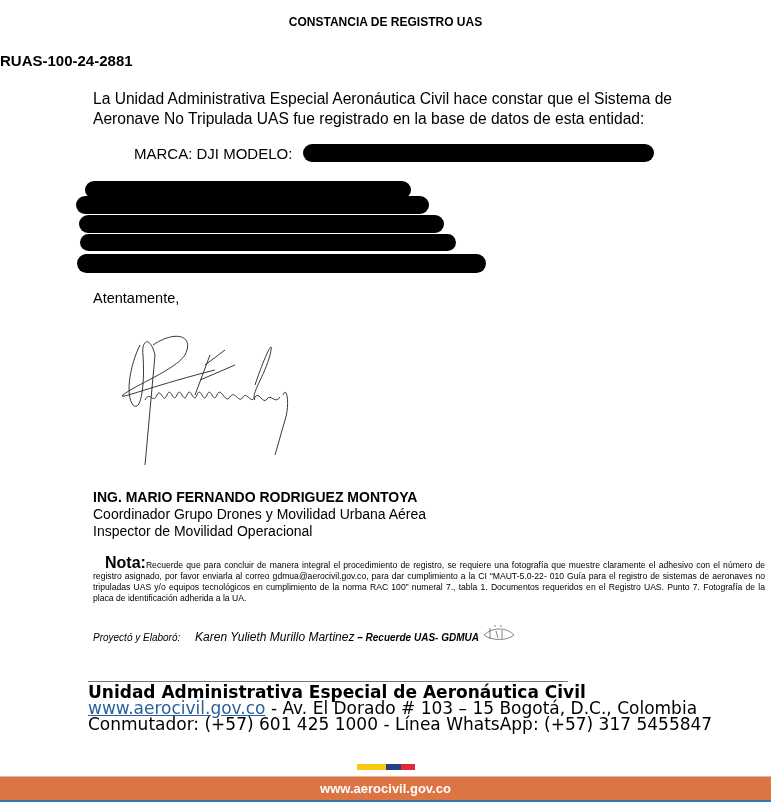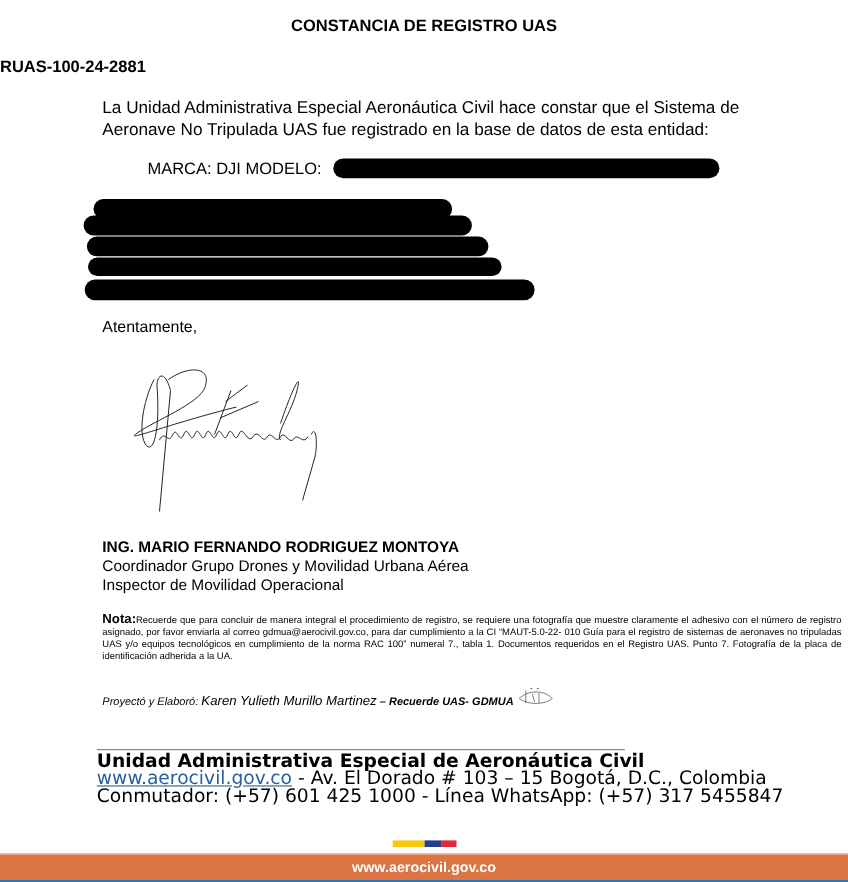--- a/index.html
+++ b/index.html
@@ -1,35 +1,35 @@
 <!DOCTYPE html>
 <html><head>
   <meta charset="utf-8">
   <style>
     html, body { margin: 0; padding: 0; }
     body {
       width: 771px; height: 802px; background: #ffffff; position: relative;
       overflow: hidden; font-family: "Liberation Sans", sans-serif; color: #000;
     }
     .abs { position: absolute; }
-    .title { left: 0; width: 771px; text-align: center; top: 15px; font-size: 15px; font-weight: bold; }
+    .title { left: 0; width: 771px; text-align: center; top: 15px; font-size: 12px; font-weight: bold; }
     .ruas { left: 0; width: 771px; text-align: left; top: 52px; font-size: 15px; font-weight: bold; }
     .intro { left: 93px; top: 89px; width: 640px; font-size: 15.6px; line-height: 20px; }
     .marca { left: 134px; top: 145px; font-size: 15px; }
     .marca b { font-weight: normal; }
     .redact { background: #000; border-radius: 10px; position: absolute; }
     .atent { left: 93px; top: 290px; font-size: 14.5px; }
     .sig { left: 115px; top: 325px; width: 190px; height: 155px; }
     .signer { left: 93px; top: 489px; font-size: 14px; line-height: 17px; }
     .signer .name { font-weight: bold; }
     .nota { left: 93px; top: 557px; width: 672px; font-size: 8.6px; line-height: 11px; text-align: justify; }
-    .nota b { font-size: 12px; }
+    .nota b { font-size: 16px; margin-left: 12px; }
     .proy { left: 93px; top: 625px; font-size: 10px; line-height: 13px; }
     .proy i { font-style: italic; }
-    .proy .big { font-size: 12px; font-style: italic; }
+    .proy .big { font-size: 12px; font-style: italic; margin-left: 12px; }
     .proy .bi { font-weight: bold; font-style: italic; }
     .rule { left: 88px; top: 681px; width: 480px; height: 0; border-top: 1px solid #777; }
     .footer-text { left: 88px; top: 684px; font-family: "DejaVu Sans", sans-serif; font-size: 17px; line-height: 16px; }
     .footer-text .org { font-weight: bold; }
     .footer-text a { color: #2b5f9e; text-decoration: underline; }
     .flag { top: 764px; left: 357px; height: 6px; width: 58px; display: flex; }
     .flag span { display: block; height: 6px; }
     .band { left: 0; top: 776px; width: 771px; height: 24px; background: #dd7443; color: #fff;
             text-align: center; font-size: 13px; font-weight: bold; line-height: 24px; border-top: 1px solid #e9b59a; }
     .band-bottom { left: 0; top: 800px; width: 771px; height: 2px; background: #2a79b8; }

